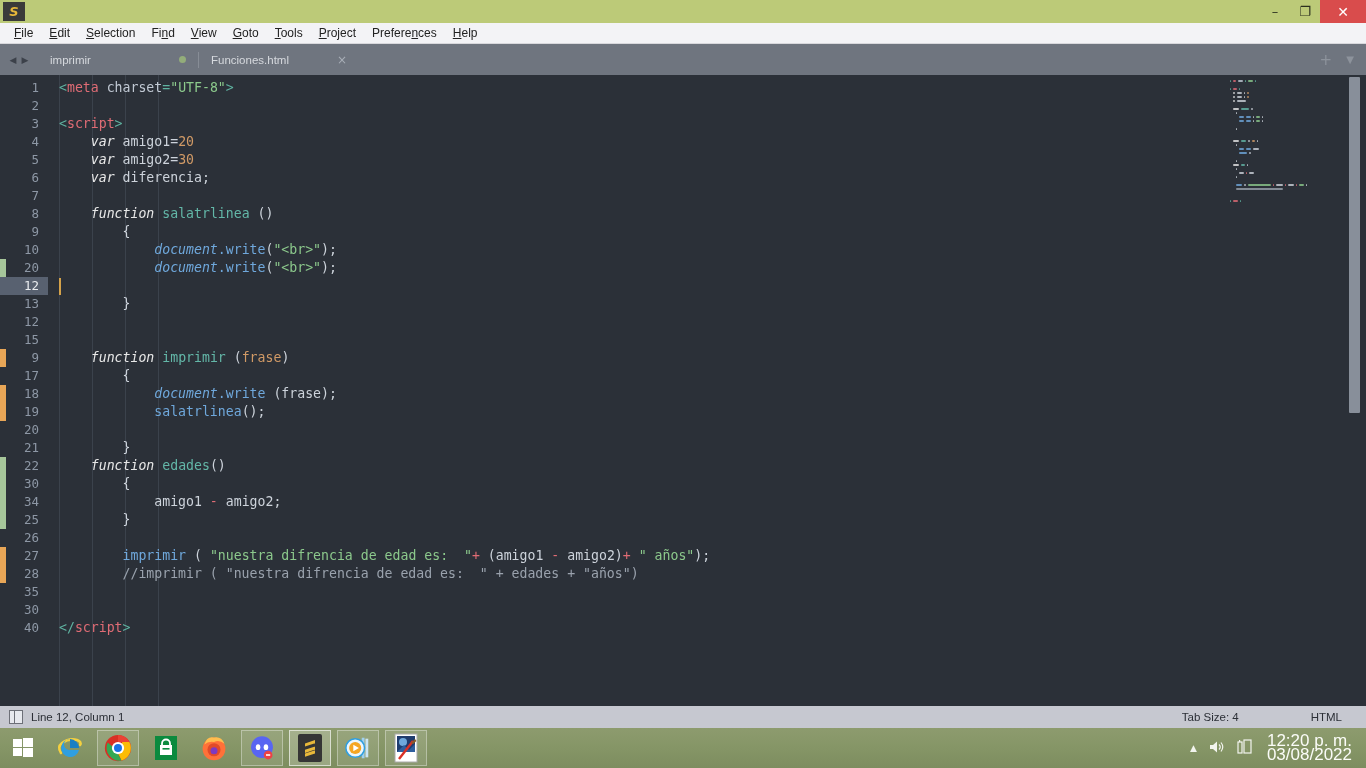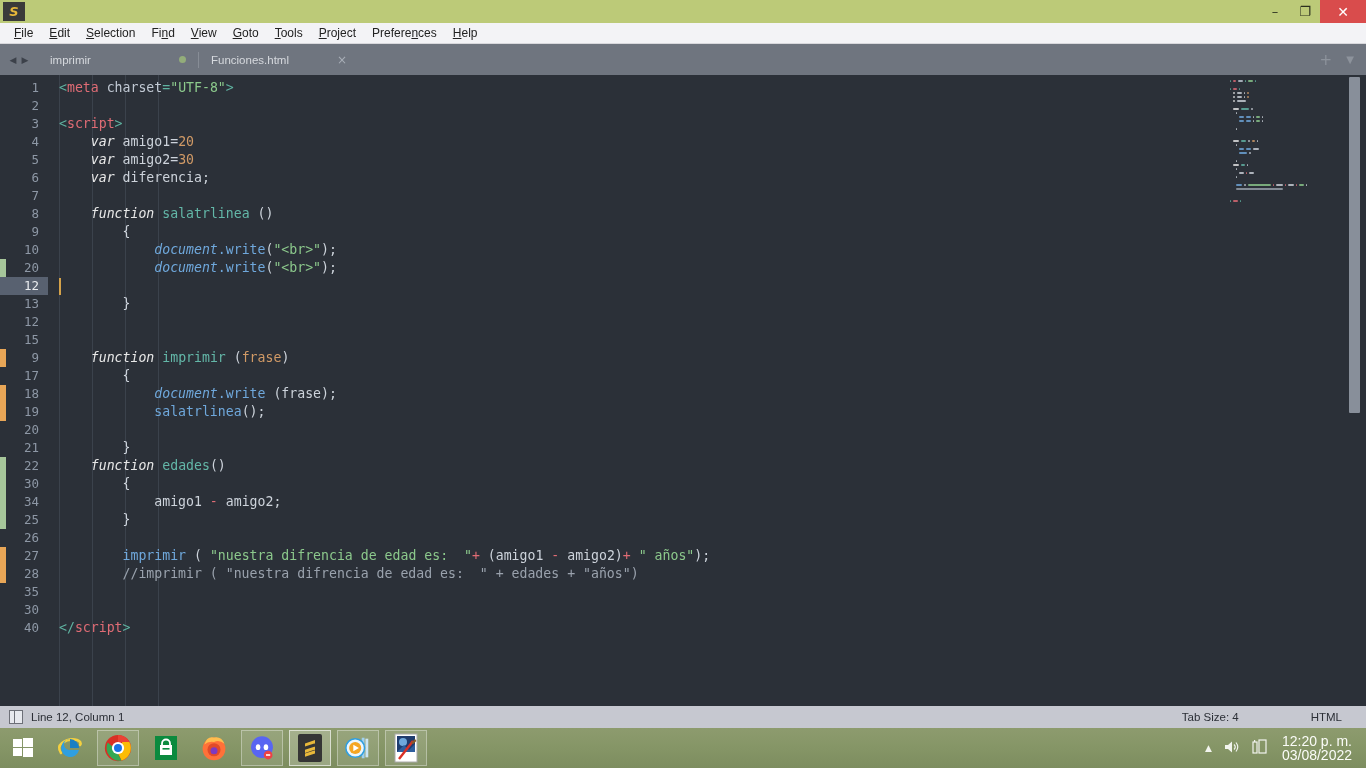--- a/index.html
+++ b/index.html
@@ -205,21 +205,21 @@
     border: 1px solid transparent; box-sizing: border-box;
   }
   .tb-item.framed { border-color: rgba(255,255,255,.35); background: rgba(255,255,255,.10); }
   .tb-item.active { border-color: rgba(255,255,255,.6); background: rgba(255,255,255,.22); }
   .tray {
     position: absolute; right: 0; top: 0; height: 40px;
     display: flex; align-items: center; padding-right: 6px;
   }
   .tray-icon { margin: 0 6px; color: #f2f4ee; font-size: 13px; font-family: "DejaVu Sans", sans-serif; }
   .clock {
-    color: #fbfcf8; font-size: 14px; line-height: 14px; text-align: center;
+    color: #fbfcf8; font-size: 17px; line-height: 14px; text-align: center;
     margin-left: 8px; margin-right: 8px;
     font-family: "Liberation Sans", sans-serif;
   }
 </style>
 </head>
 <body>
 
 <div id="app">
 
   <div class="titlebar">

